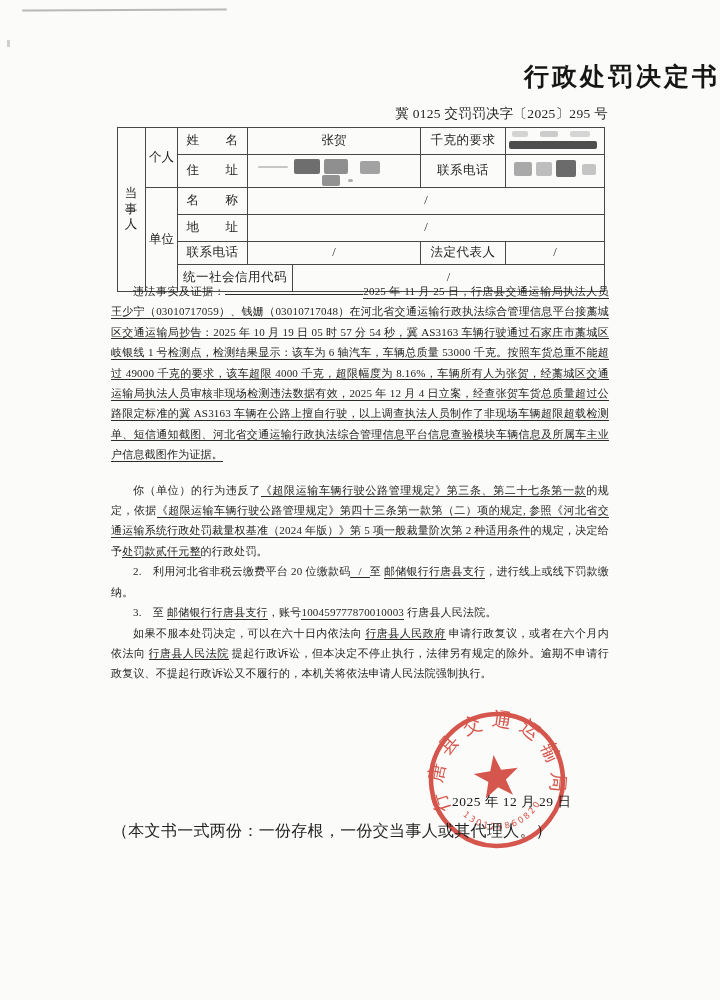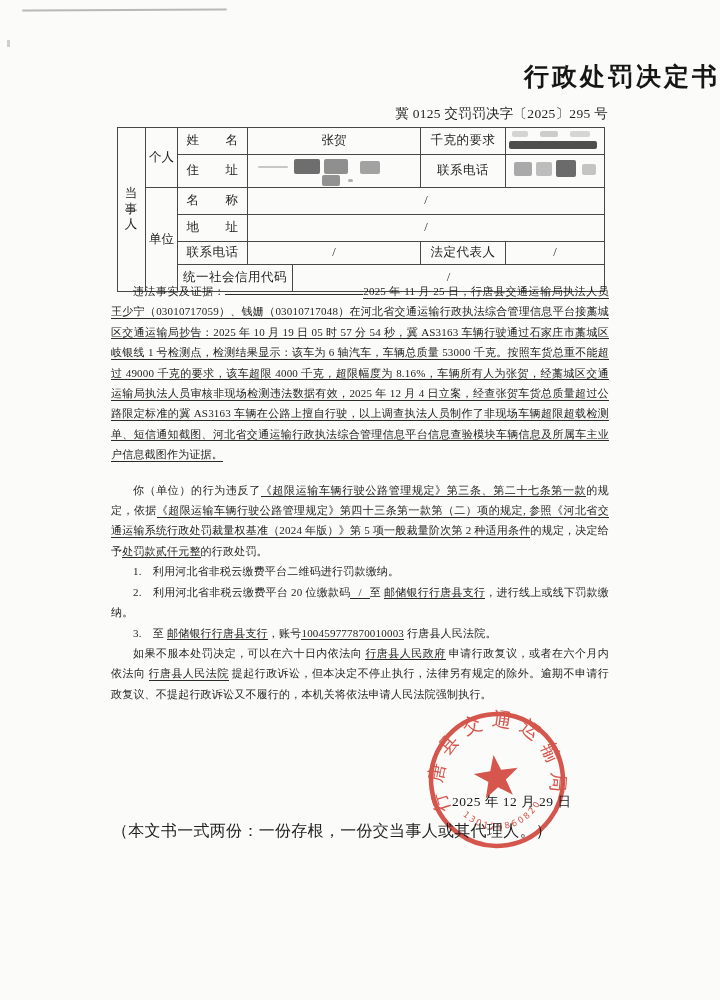--- a/index.html
+++ b/index.html
@@ -152,21 +152,20 @@
     </tr>
   </tbody>
     </table>
 
   <div class="body-text">
     <p><span>违法事实及证据：</span><span class="u-blank"></span><span class="u">2025 年 11 月 25 日，行唐县交通运输局执法人员王少宁（03010717059）、钱姗（03010717048）在河北省交通运输行政执法综合管理信息平台接藁城区交通运输局抄告：2025 年 10 月 19 日 05 时 57 分 54 秒，冀 AS3163 车辆行驶通过石家庄市藁城区岐银线 1 号检测点，检测结果显示：该车为 6 轴汽车，车辆总质量 53000 千克。按照车货总重不能超过 49000 千克的要求，该车超限 4000 千克，超限幅度为 8.16%，车辆所有人为张贺，经藁城区交通运输局执法人员审核非现场检测违法数据有效，2025 年 12 月 4 日立案，经查张贺车货总质量超过公路限定标准的冀 AS3163 车辆在公路上擅自行驶，以上调查执法人员制作了非现场车辆超限超载检测单、短信通知截图、河北省交通运输行政执法综合管理信息平台信息查验模块车辆信息及所属车主业户信息截图作为证据。</span></p>
 
     <p class="pgap"><span>你（单位）的行为违反了</span><span class="u">《超限运输车辆行驶公路管理规定》第三条、第二十七条第一款</span><span>的规定，依据</span><span class="u">《超限运输车辆行驶公路管理规定》第四十三条第一款第（二）项的规定, 参照《河北省交通运输系统行政处罚裁量权基准（2024 年版）》第 5 项一般裁量阶次第 2 种适用条件</span><span>的规定，决定给予</span><span class="u">处罚款贰仟元整</span><span>的行政处罚。</span></p>
 
 
-    <p>1.　利用河北省非税云缴费平台二维码进行罚款缴纳。</p>
 
     <p><span>2.　利用河北省非税云缴费平台 20 位缴款码</span><span class="u u-slash">/</span><span>至</span> <span class="u">邮储银行行唐县支行</span><span>，进行线上或线下罚款缴纳。</span></p>
 
     <p><span>3.　至</span> <span class="u">邮储银行行唐县支行</span><span>，账号</span><span class="u">100459777870010003</span> <span>行唐县人民法院。</span></p>
 
 
     <p><span>如果不服本处罚决定，可以在六十日内依法向</span> <span class="u">行唐县人民政府</span> <span>申请行政复议，或者在六个月内依法向</span> <span class="u">行唐县人民法院</span> <span>提起行政诉讼，但本决定不停止执行，法律另有规定的除外。逾期不申请行政复议、不提起行政诉讼又不履行的，本机关将依法申请人民法院强制执行。</span></p>
   </div>
 
   <svg class="stamp" viewBox="0 0 140 140" aria-hidden="true">

